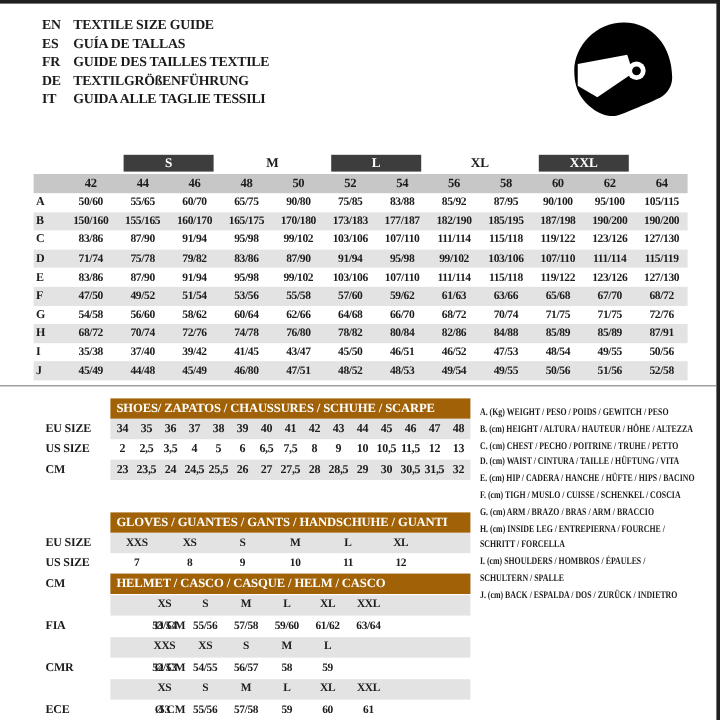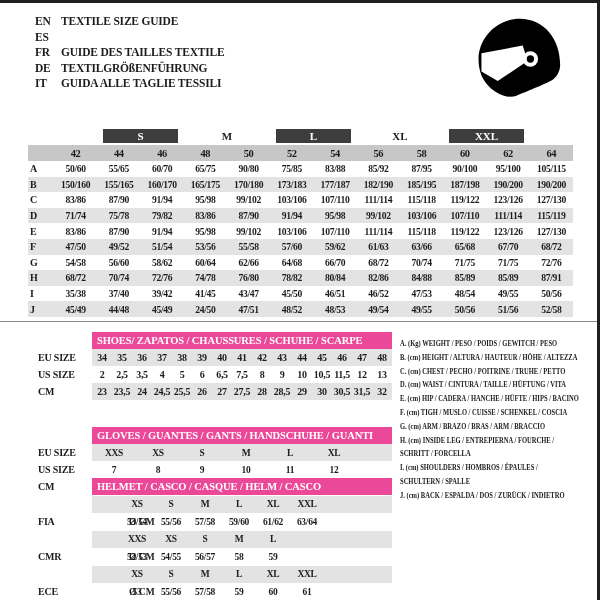--- a/index.html
+++ b/index.html
@@ -30,21 +30,21 @@
   .divider{position:absolute;left:0;top:318px;width:600px;height:1px;background:#8a8a8a;}
 
   
   .block{position:absolute;left:35px;width:357px;}
   #shoes-block{top:329px;}
   #gloves-block{top:424px;}
   #helmet-block{top:475px;}
   .block-row{display:grid;grid-template-columns:57px 300px;height:17px;align-items:center;}
   #helmet-block .block-row{height:17.5px;}
   .row-label{font-weight:bold;font-size:10px;padding-left:3px;letter-spacing:-0.2px;}
-  .bar{background:#ec4899;color:#fff;font-weight:bold;font-size:10.5px;line-height:17px;height:17px;
+  .bar{background:#a16207;color:#fff;font-weight:bold;font-size:10.5px;line-height:17px;height:17px;
        padding-left:5px;box-sizing:border-box;letter-spacing:-0.1px;white-space:nowrap;overflow:hidden;}
   .cells{display:grid;height:100%;align-items:center;font-weight:bold;font-size:9.5px;}
   .cells-shoes{grid-template-columns:repeat(15,1fr);font-size:10px;}
   .cells-gloves{grid-template-columns:repeat(6,44px) 1fr;}
   .cells-helmet{grid-template-columns:28px repeat(6,34px) 1fr;}
   .cells .val{white-space:nowrap;}
   .cells .unit{text-align:left;padding-left:1px;white-space:nowrap;margin-left:36px;}
 
   
   .legend{position:absolute;left:400px;top:334px;width:250px;transform:scaleX(0.78);transform-origin:left top;}
@@ -55,20 +55,21 @@
 
 <div class="page">
 
   <div class="lang-list">
     <div class="lang-row">
       <span class="lang-code">EN</span>
       <span class="lang-label">TEXTILE SIZE GUIDE</span>
     </div>
     <div class="lang-row">
       <span class="lang-code">ES</span>
+      <span class="lang-label">GUÍA DE TALLAS</span>
     </div>
     <div class="lang-row">
       <span class="lang-code">FR</span>
       <span class="lang-label">GUIDE DES TAILLES TEXTILE</span>
     </div>
     <div class="lang-row">
       <span class="lang-code">DE</span>
       <span class="lang-label">TEXTILGRÖßENFÜHRUNG</span>
     </div>
     <div class="lang-row">
@@ -244,21 +245,21 @@
         <div class="val">47/53</div>
         <div class="val">48/54</div>
         <div class="val">49/55</div>
         <div class="val">50/56</div>
       </div>
       <div class="mt-row row-data shade">
         <div class="letter">J</div>
         <div class="val">45/49</div>
         <div class="val">44/48</div>
         <div class="val">45/49</div>
-        <div class="val">24/50</div>
+        <div class="val">46/80</div>
         <div class="val">47/51</div>
         <div class="val">48/52</div>
         <div class="val">48/53</div>
         <div class="val">49/54</div>
         <div class="val">49/55</div>
         <div class="val">50/56</div>
         <div class="val">51/56</div>
         <div class="val">52/58</div>
       </div>
     </div>

